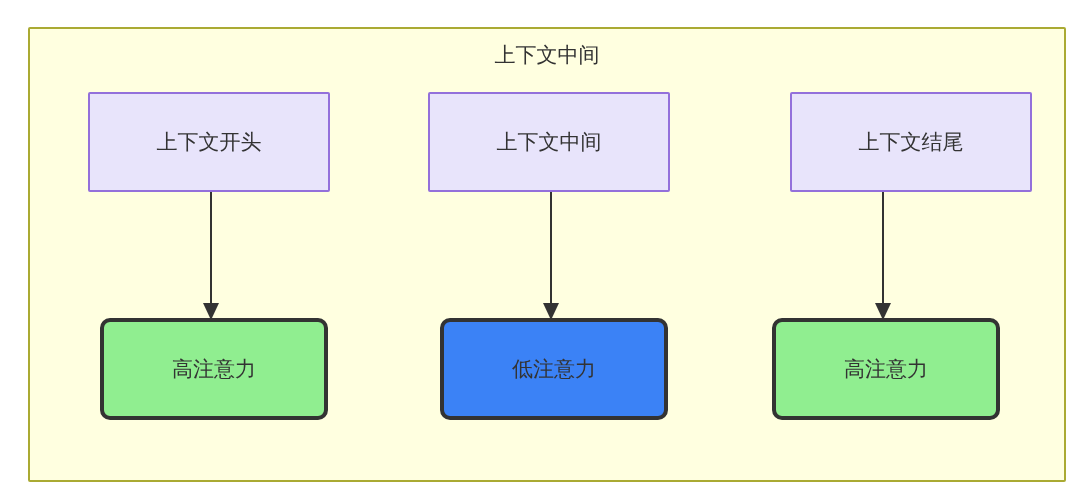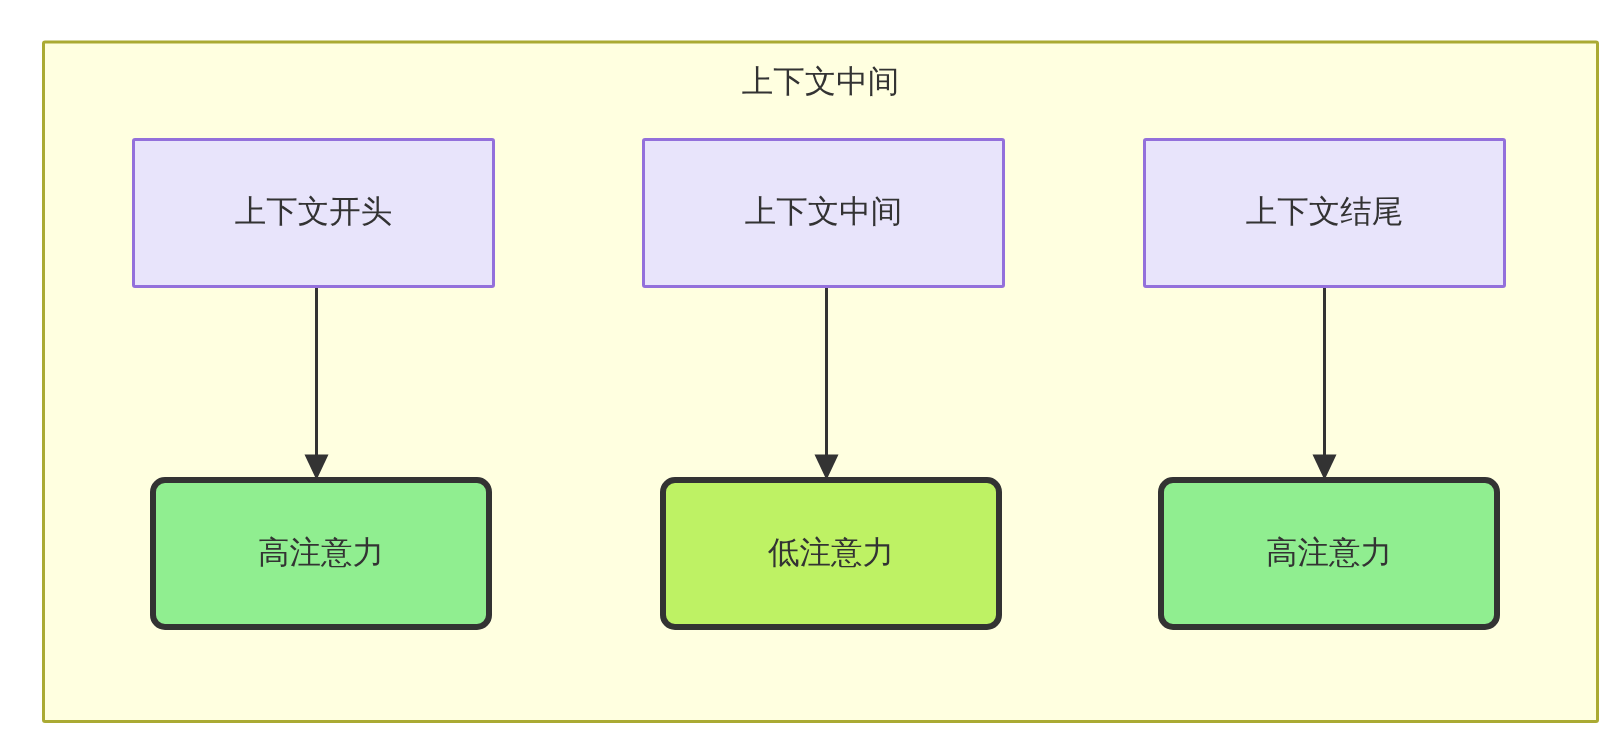--- a/index.html
+++ b/index.html
@@ -70,26 +70,26 @@
 
   .node-attention {
     border: 4px solid #333333;
     border-radius: 10px;
     width: 228px;
     height: 102px;
     top: 318px;
   }
 
   .fill-green { background: #90ee90; }
-  .fill-red   { background: #bef264; }
+  .fill-red   { background: #3b82f6; }
 
   
   .col-a-top { left: 88px; }
   .col-b-top { left: 428px; }
-  .col-c-top { left: 762px; text-align: center; }
+  .col-c-top { left: 790px; text-align: center; }
 
   
   .col-a-bot { left: 100px; }
   .col-b-bot { left: 440px; }
   .col-c-bot { left: 772px; }
 
   
   #edges {
     position: absolute;
     left: 0;

